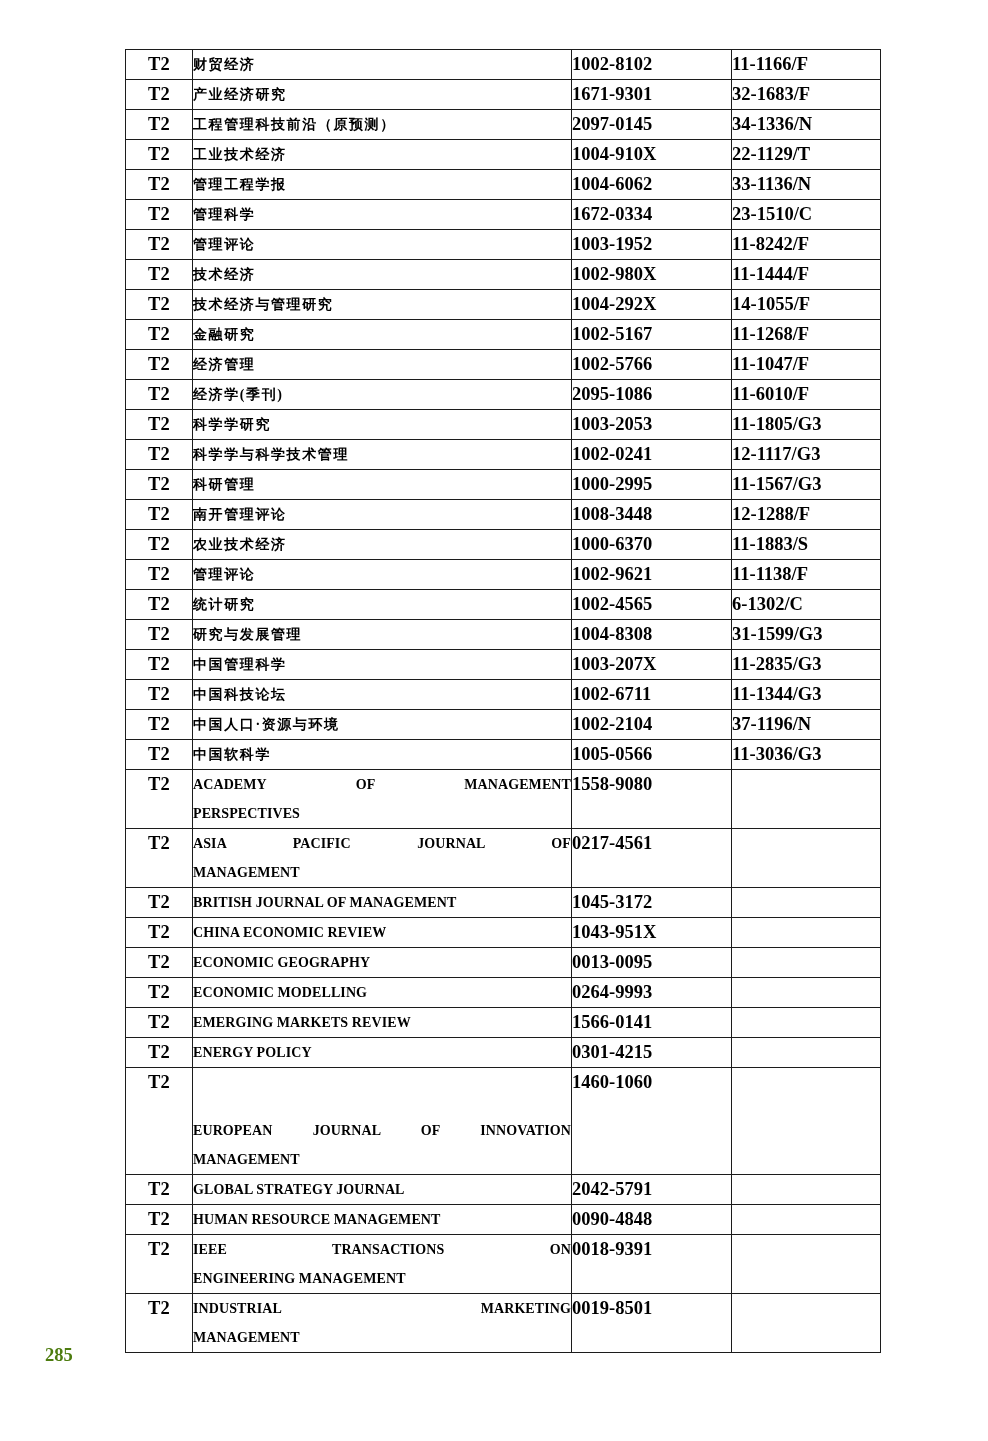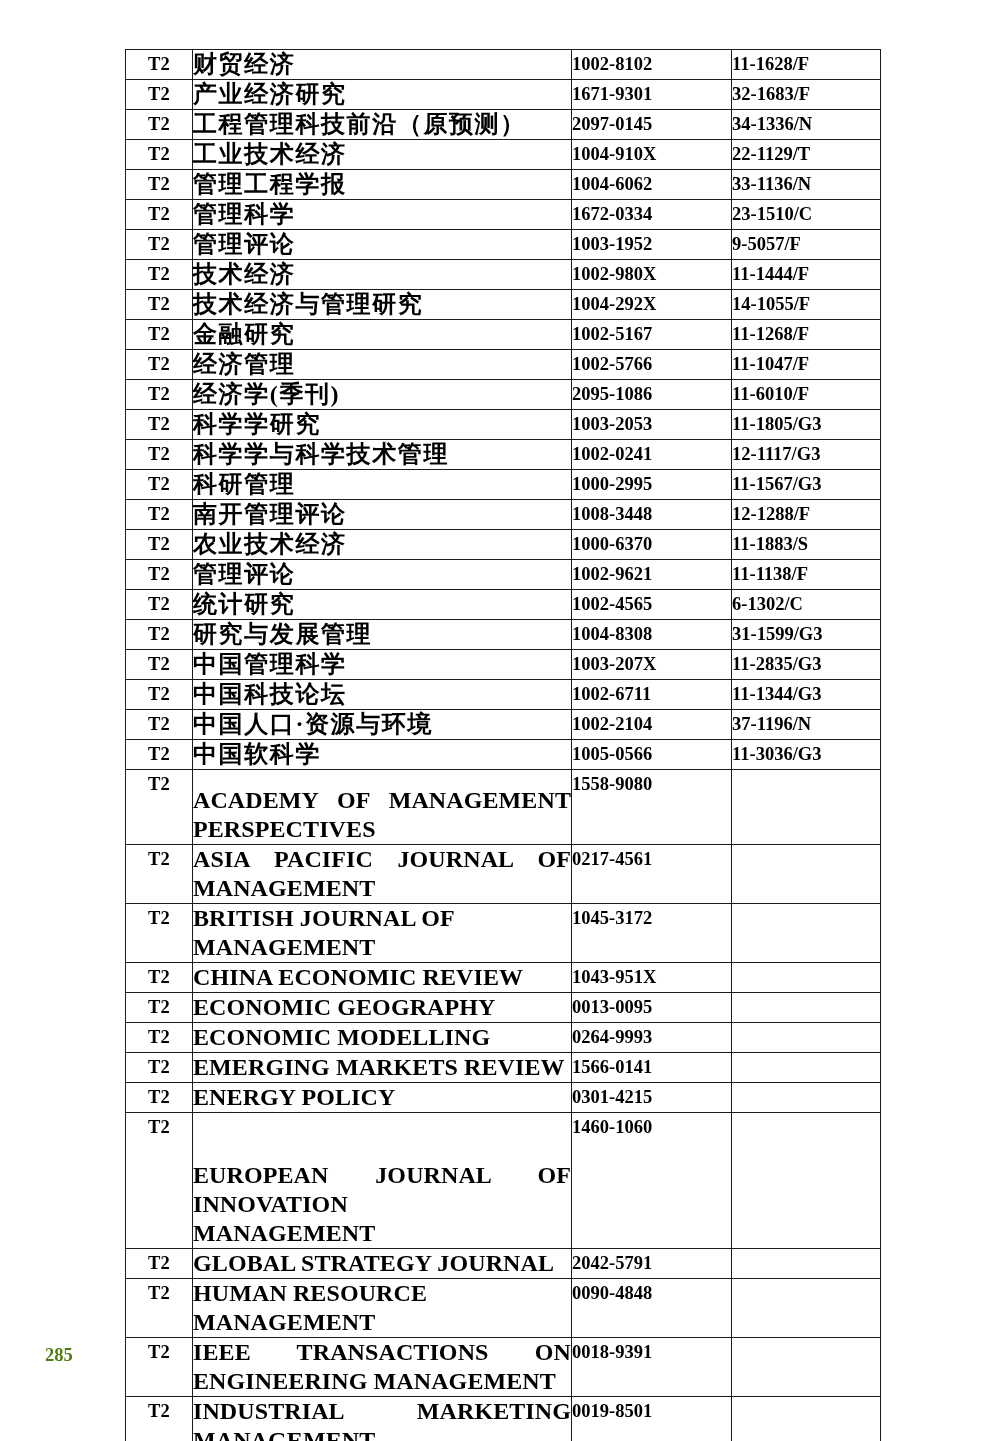--- a/index.html
+++ b/index.html
@@ -51,21 +51,21 @@
   .cell-tier {
     text-align: center;
     font-size: 18.5px;
     line-height: 29px;
     padding-top: 1px;
     padding-bottom: 1px;
     letter-spacing: 0.2px;
   }
 
   .cell-name {
-    font-size: 24px;
+    font-size: 14px;
     line-height: 29px;
     padding: 1px 7px 1px 9px;
   }
 
   .cell-issn,
   .cell-cn {
     font-size: 18.5px;
     line-height: 29px;
     padding: 1px 6px 1px 8px;
     white-space: nowrap;
@@ -114,21 +114,21 @@
       <col class="col-tier">
       <col class="col-name">
       <col class="col-issn">
       <col class="col-cn">
     </colgroup>
     <tbody id="table-body">
         <tr>
           <td class="cell-tier">T2</td>
           <td class="cell-name zh">财贸经济</td>
           <td class="cell-issn">1002-8102</td>
-          <td class="cell-cn">11-1628/F</td>
+          <td class="cell-cn">11-1166/F</td>
         </tr>
         <tr>
           <td class="cell-tier">T2</td>
           <td class="cell-name zh">产业经济研究</td>
           <td class="cell-issn">1671-9301</td>
           <td class="cell-cn">32-1683/F</td>
         </tr>
         <tr>
           <td class="cell-tier">T2</td>
           <td class="cell-name zh">工程管理科技前沿（原预测）</td>
@@ -150,21 +150,21 @@
         <tr>
           <td class="cell-tier">T2</td>
           <td class="cell-name zh">管理科学</td>
           <td class="cell-issn">1672-0334</td>
           <td class="cell-cn">23-1510/C</td>
         </tr>
         <tr>
           <td class="cell-tier">T2</td>
           <td class="cell-name zh">管理评论</td>
           <td class="cell-issn">1003-1952</td>
-          <td class="cell-cn">9-5057/F</td>
+          <td class="cell-cn">11-8242/F</td>
         </tr>
         <tr>
           <td class="cell-tier">T2</td>
           <td class="cell-name zh">技术经济</td>
           <td class="cell-issn">1002-980X</td>
           <td class="cell-cn">11-1444/F</td>
         </tr>
         <tr>
           <td class="cell-tier">T2</td>
           <td class="cell-name zh">技术经济与管理研究</td>
@@ -257,21 +257,21 @@
         </tr>
         <tr>
           <td class="cell-tier">T2</td>
           <td class="cell-name zh">中国软科学</td>
           <td class="cell-issn">1005-0566</td>
           <td class="cell-cn">11-3036/G3</td>
         </tr>
         <tr>
           <td class="cell-tier">T2</td>
           <td class="cell-name en justify">
-            <span style="text-align: justify; text-align-last: justify; margin-top: 16px;">ACADEMY OF MANAGEMENT</span>
+            <span style="text-align: justify; text-align-last: justify;">ACADEMY OF MANAGEMENT</span>
             <span style="text-align: left; text-align-last: left;">PERSPECTIVES</span>
           </td>
           <td class="cell-issn">1558-9080</td>
           <td class="cell-cn"></td>
         </tr>
         <tr>
           <td class="cell-tier">T2</td>
           <td class="cell-name en justify">
             <span style="text-align: justify; text-align-last: justify;">ASIA PACIFIC JOURNAL OF</span>
             <span style="text-align: left; text-align-last: left;">MANAGEMENT</span>

